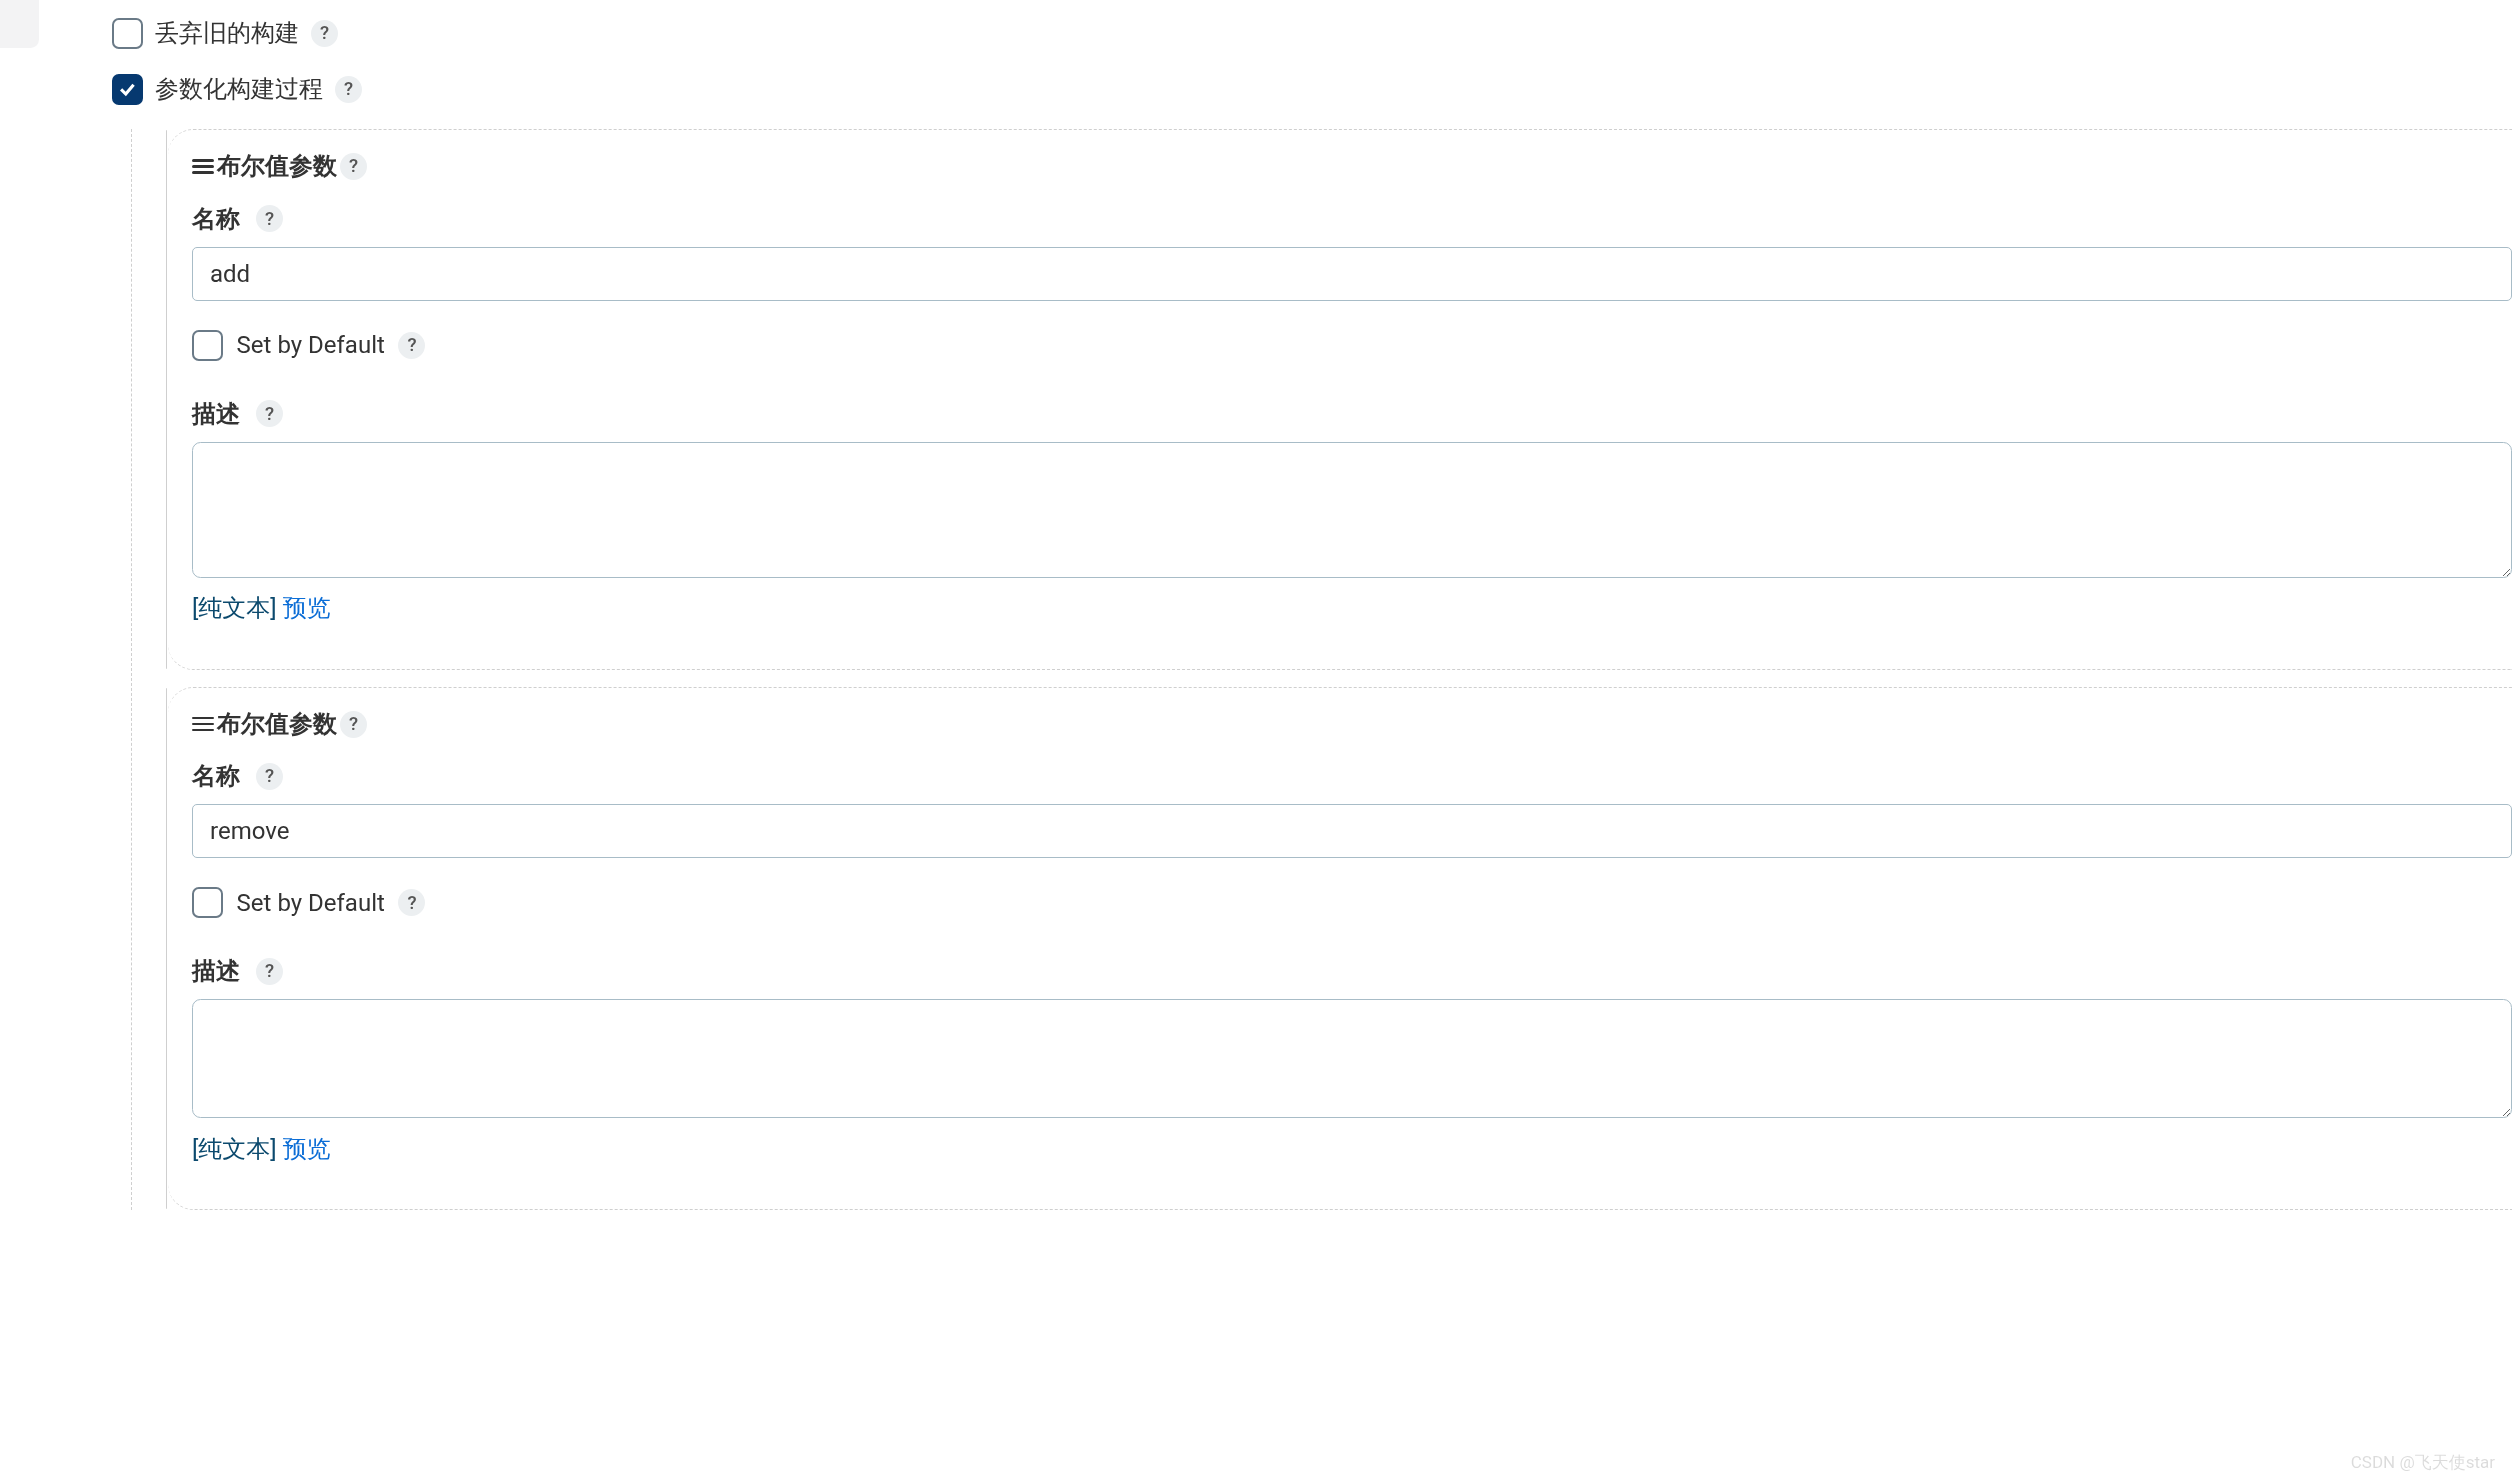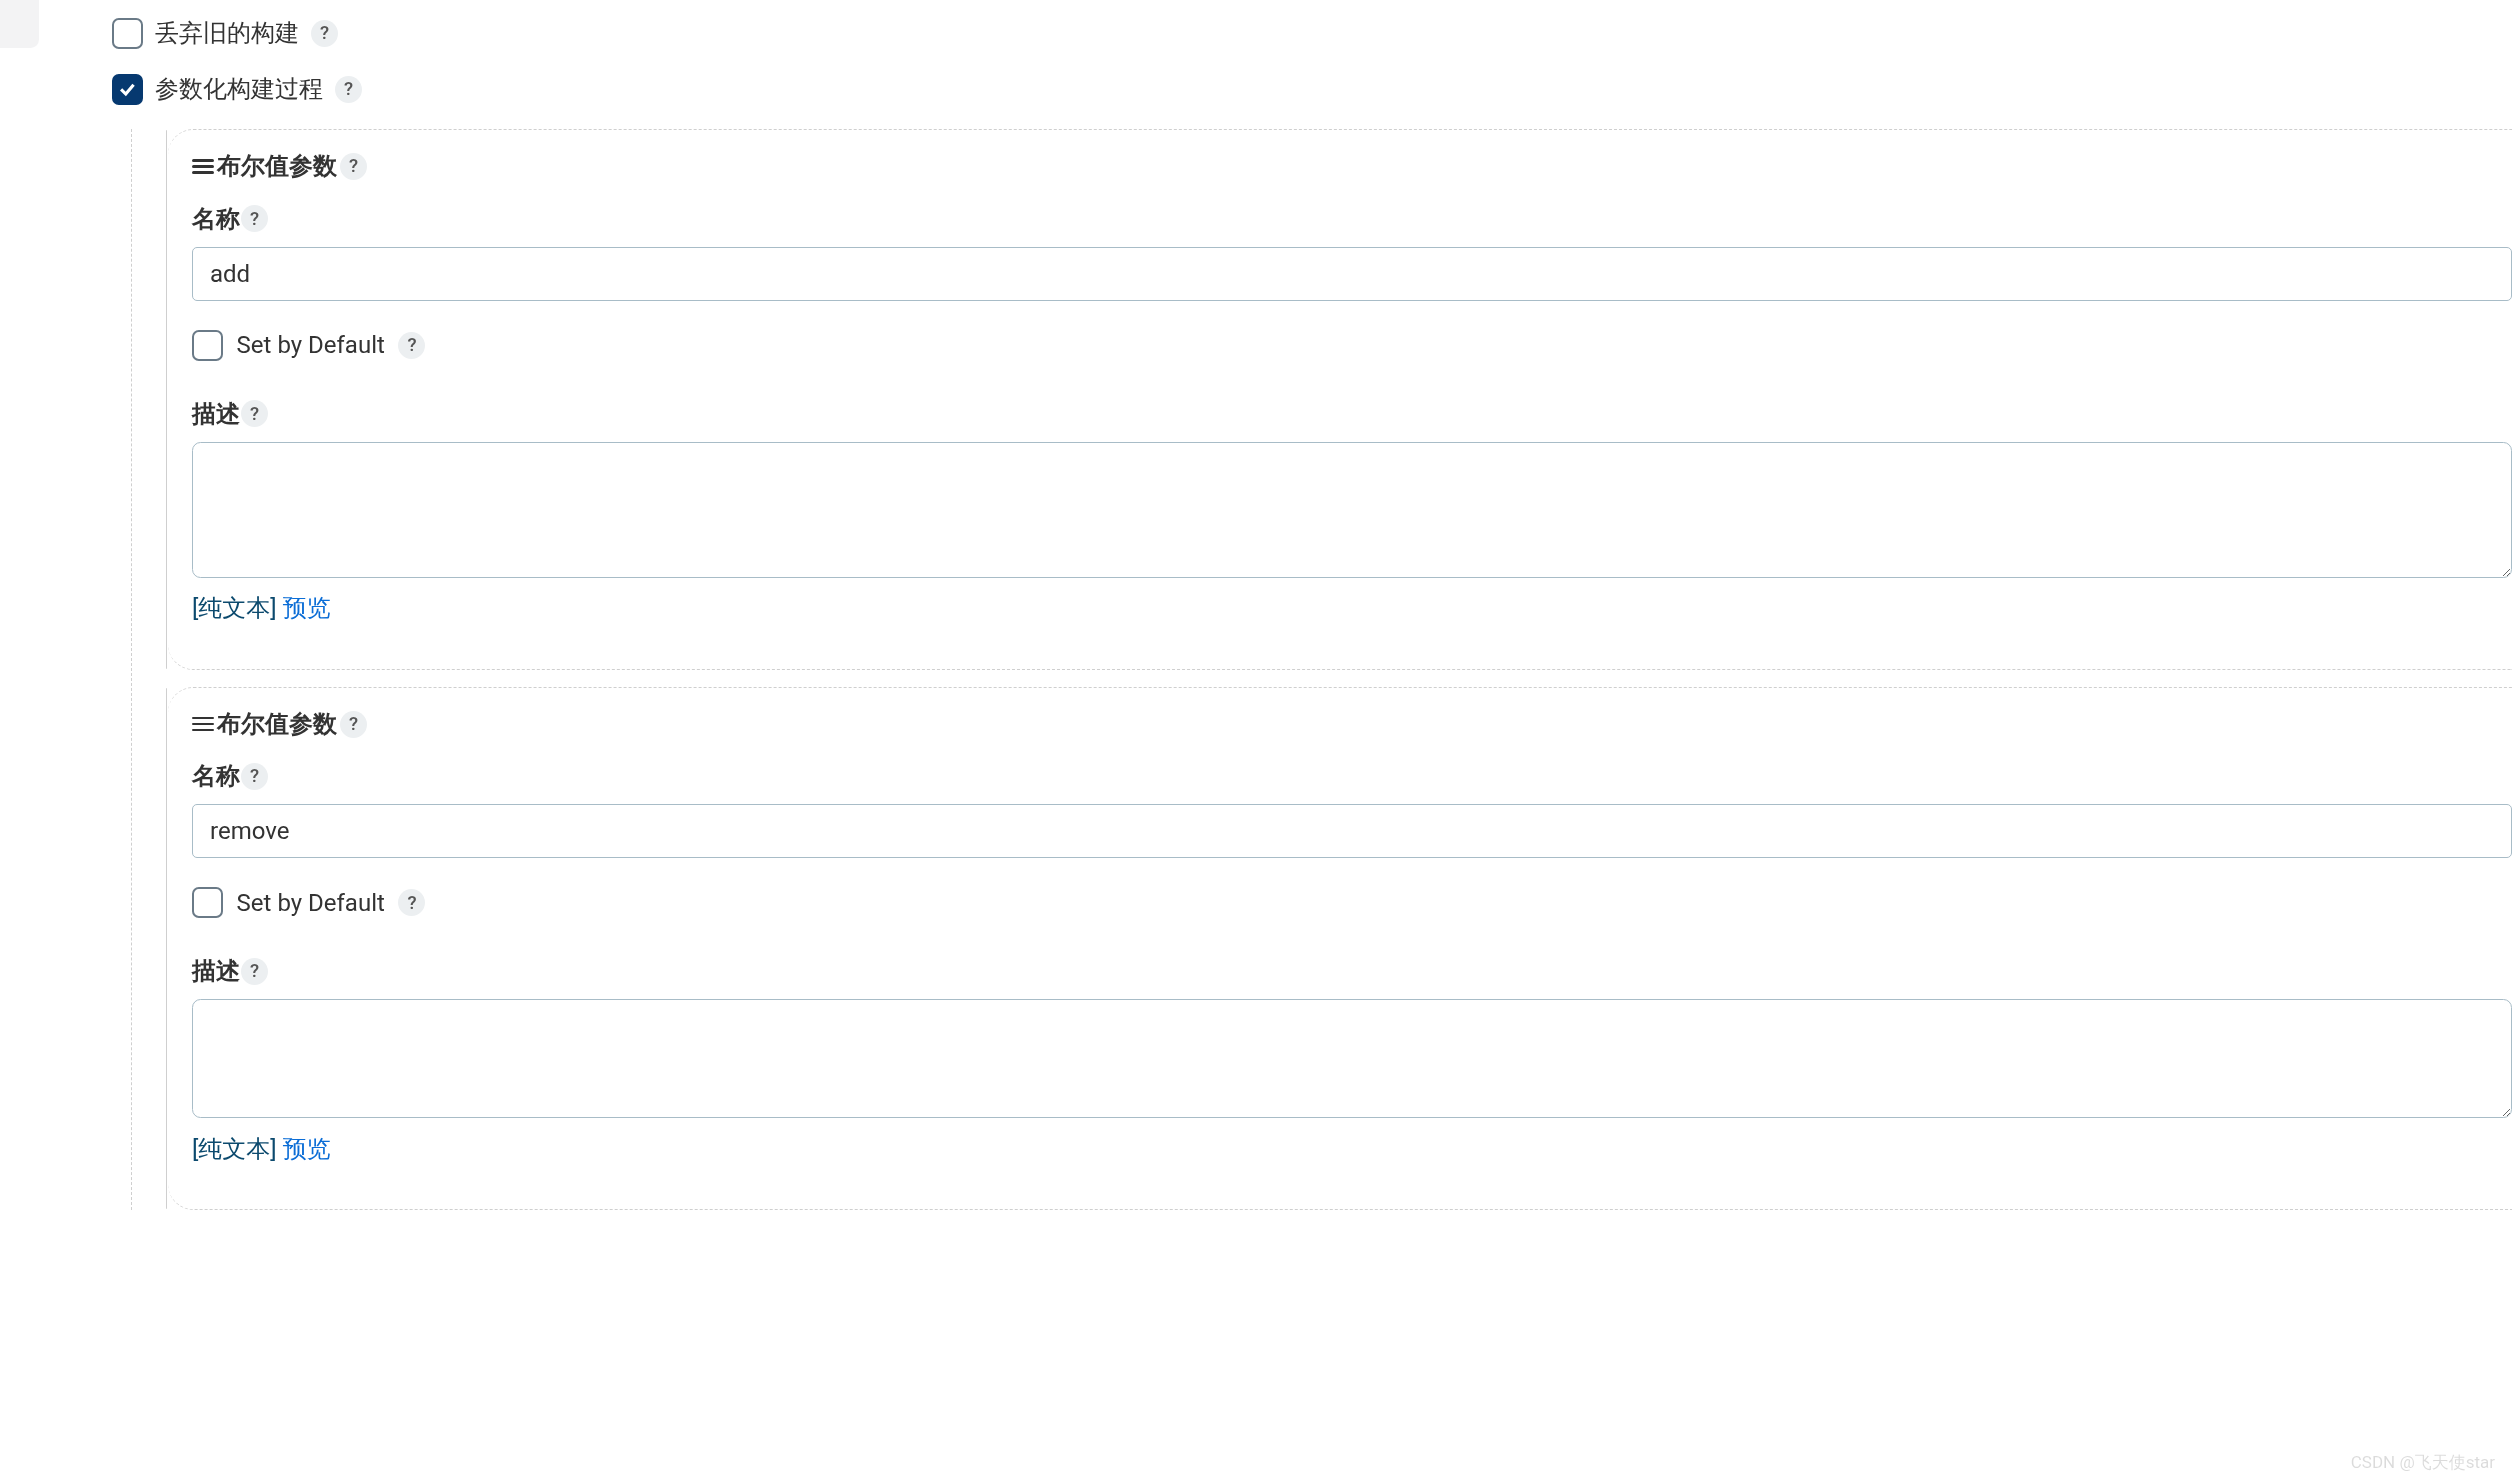--- a/index.html
+++ b/index.html
@@ -119,21 +119,21 @@
     font-weight: 700;
     font-size: 24px;
   }
 
   .field-group {
     margin-bottom: 24px;
   }
   .field-label-row {
     display: flex;
     align-items: center;
-    gap: 1px;
+    gap: 16px;
     margin-bottom: 12px;
   }
   .field-label {
     font-weight: 700;
     font-size: 24px;
   }
   .text-input {
     width: 100%;
     border: 1.7px solid #a8bcc7;
     border-radius: 5px;

